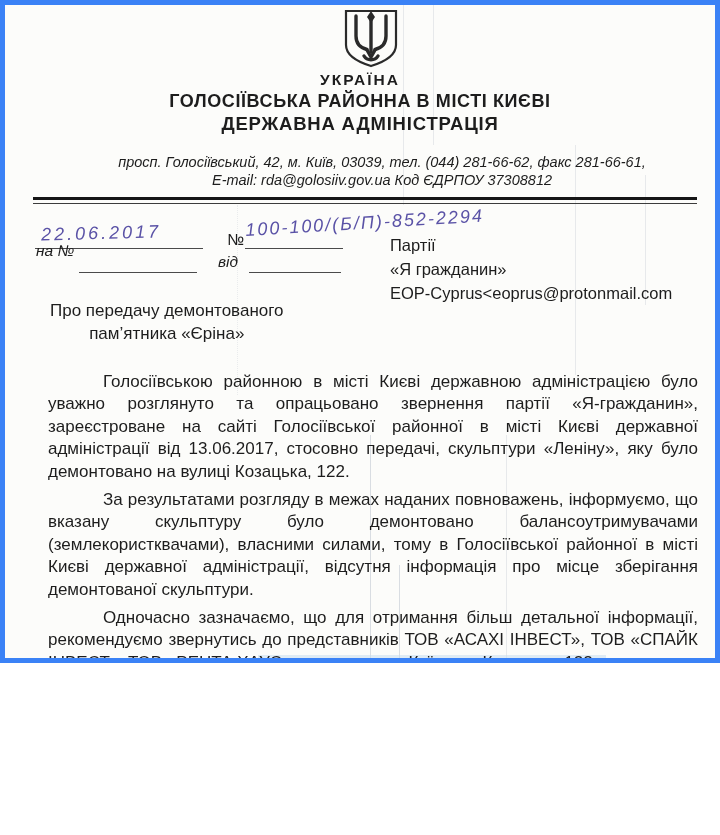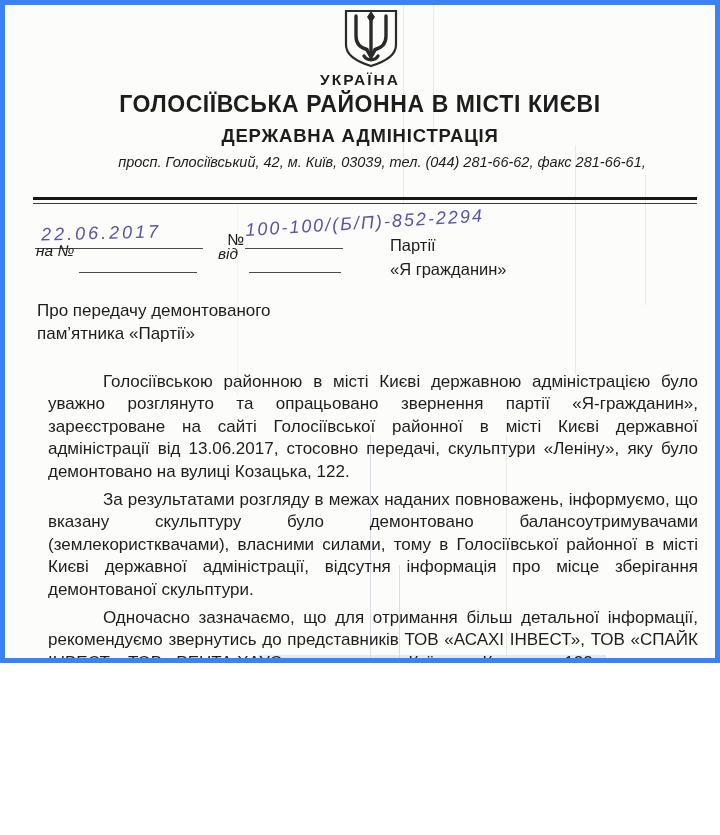--- a/index.html
+++ b/index.html
@@ -6,34 +6,34 @@
   .page{
     position:relative;width:720px;height:663px;box-sizing:border-box;
     background:#fcfcfa;border:5px solid #3b82f6;overflow:hidden;
     font-family:Liberation Sans, sans-serif;color:#1d1d1d;
   }
   .abs{position:absolute;}
   .center{left:0;right:0;text-align:center;}
   .bold{font-weight:bold;}
   .it{font-style:italic;padding-left:44px;}
   .country{top:66px;font-size:15.5px;letter-spacing:2px;}
-  .org1{top:86px;font-size:23px;letter-spacing:0.6px;}
-  .org2{top:120px;font-size:18.5px;letter-spacing:0.8px;}
+  .org1{top:86px;font-size:18px;letter-spacing:0.6px;}
+  .org2{top:108px;font-size:18.5px;letter-spacing:0.8px;}
   .addr1{top:149px;font-size:14.5px;}
   .addr2{top:167px;font-size:14.5px;}
   .sep-thick{position:absolute;top:192px;left:28px;width:664px;height:3px;background:#161616;}
   .sep-thin{position:absolute;top:198px;left:28px;width:664px;height:1px;background:#3c3c3c;}
   .hw{color:#5a52a6;font-style:italic;white-space:nowrap;}
   .hw-date{left:36px;top:218px;font-size:18px;letter-spacing:3px;transform:rotate(-1.5deg);}
   .hw-number{left:241px;top:215px;font-size:18px;letter-spacing:2px;transform:rotate(-3.5deg);transform-origin:left bottom;}
   .ref-label{font-size:15.5px;font-style:italic;}
   .no-label{left:222px;top:226px;font-size:16px;font-style:normal;}
   .uline{position:absolute;border-bottom:1.2px solid #4a4a4a;height:1px;}
   .addressee{left:385px;top:228px;font-size:16.5px;line-height:24px;}
-  .subject{left:32px;top:294px;font-size:17px;line-height:23px;}
+  .subject{left:45px;top:294px;font-size:17px;line-height:23px;text-align:center;}
   .body-text{left:43px;top:358px;width:650px;font-size:17px;line-height:22.4px;text-align:justify;z-index:2;margin-top:8px;}
   .body-text p{margin:0 0 6px 0;text-indent:55px;}
   .hl{left:253px;top:650px;width:348px;height:30px;background:rgba(199,221,239,0.55);z-index:1;
       font-size:11px;color:rgba(140,152,175,0.55);line-height:30px;padding-left:69px;box-sizing:border-box;}
   .regards{left:43px;top:727px;font-size:16.5px;}
   .position{left:43px;top:768px;font-size:16.5px;}
   .signer{left:518px;top:772px;font-size:16.5px;}
   .fold{position:absolute;width:1px;background:#70809c;opacity:0.15;z-index:0;}
   .fold.dotted{background:none;border-left:1px dotted #8a93a8;}
   .emblem{position:absolute;left:334px;top:4px;}
@@ -63,41 +63,43 @@
       <path d="M28,41 L32,48 L36,41"></path>
       <path d="M25,47 C28,52 36,52 39,47"></path>
     </g>
     <path d="M32,2 L28,8 L32,14 L36,8 Z" fill="#2a2a2a"></path>
   </svg>
 
   <div class="abs center country bold">УКРАЇНА</div>
   <div class="abs center org1 bold">ГОЛОСІЇВСЬКА РАЙОННА В МІСТІ КИЄВІ</div>
   <div class="abs center org2 bold">ДЕРЖАВНА АДМІНІСТРАЦІЯ</div>
   <div class="abs center addr1 it">просп. Голосіївський, 42, м. Київ, 03039, тел. (044) 281-66-62, факс 281-66-61,</div>
+  <div class="abs center addr2 it">E-mail: rda@golosiiv.gov.ua Код ЄДРПОУ 37308812</div>
   <div class="sep-thick"></div>
   <div class="sep-thin"></div>
 
   <div class="abs hw hw-date">22.06.2017</div>
   <div class="uline" style="left:30px;top:242px;width:168px;"></div>
   <div class="abs ref-label no-label">№</div>
   <div class="abs hw hw-number">100-100/(Б/П)-852-2294</div>
   <div class="uline" style="left:240px;top:242px;width:98px;"></div>
   <div class="abs ref-label" style="left:31px;top:237px;">на №</div>
   <div class="uline" style="left:74px;top:266px;width:118px;"></div>
-  <div class="abs ref-label" style="left:213px;top:240px;">від</div>
+  <div class="abs ref-label" style="left:213px;top:248px;">від</div>
   <div class="uline" style="left:244px;top:266px;width:92px;"></div>
 
   <div class="abs addressee">
     <div>Партії</div>
     <div>«Я гражданин»</div>
+    <div>EOP-Cyprus&lt;eoprus@protonmail.com</div>
   </div>
 
   <div class="abs subject">
     <div>Про передачу демонтованого</div>
-    <div>пам’ятника «Партії»</div>
+    <div>пам’ятника «Єріна»</div>
   </div>
 
   <div class="abs body-text">
     <p>Голосіївською районною в місті Києві державною адміністрацією було уважно розглянуто та опрацьовано звернення партії «Я-гражданин», зареєстроване на сайті Голосіївської районної в місті Києві державної адміністрації від 13.06.2017, стосовно передачі, скульптури «Леніну», яку було демонтовано на вулиці Козацька, 122.</p>
     <p>За результатами розгляду в межах наданих повноважень, інформуємо, що вказану скульптуру було демонтовано балансоутримувачами (землекористквачами), власними силами, тому в Голосіївської районної в місті Києві державної адміністрації, відсутня інформація про місце зберігання демонтованої скульптури.</p>
     <p>Одночасно зазначаємо, що для отримання більш детальної інформації, рекомендуємо звернутись до представників ТОВ «АСАХІ ІНВЕСТ», ТОВ «СПАЙК ІНВЕСТ», ТОВ «РЕНТА ХАУС» за адресою м.Київ вул. Козацька, 122.</p>
   </div>
 
   <div class="abs hl">tmp</div>
 

